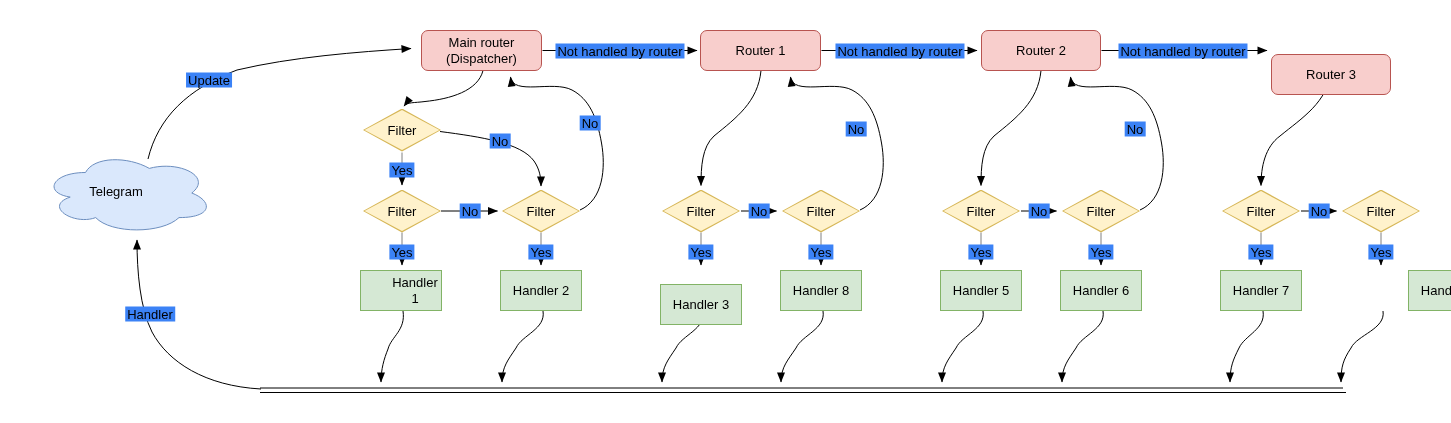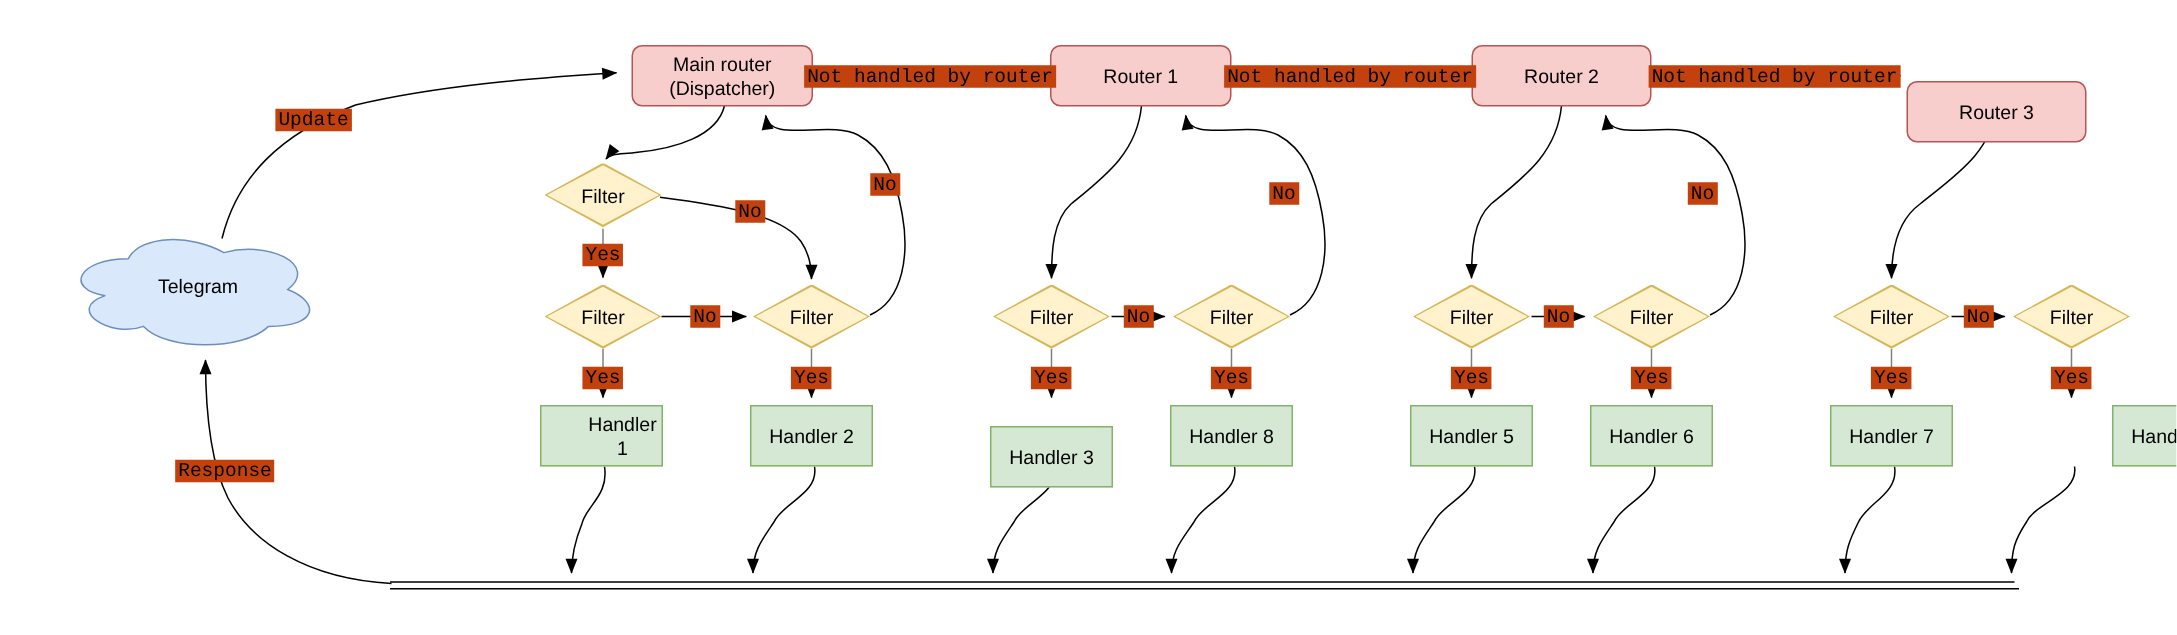--- a/index.html
+++ b/index.html
@@ -17,21 +17,21 @@
   .router  { background:#f8cecc; border:1px solid #b85450; border-radius:7px; }
   .handler { background:#d5e8d4; border:1px solid #82b366; }
   .diamond { position:absolute; width:78px; height:43px; }
   .diamond .shape-border { position:absolute; inset:0; background:#d6b656;
     clip-path:polygon(50% 0,100% 50%,50% 100%,0 50%); }
   .diamond .shape-fill { position:absolute; inset:1.6px; background:#fff2cc;
     clip-path:polygon(50% 0,100% 50%,50% 100%,0 50%); }
   .diamond .lbl { position:absolute; inset:0; display:flex; align-items:center; justify-content:center; }
   .elabel {
     position:absolute; transform:translate(-50%,-50%);
-    background:#c2410c; padding:0 2px; white-space:nowrap;font-family:Liberation Mono, monospace;
+    background:#3b82f6; padding:0 2px; white-space:nowrap;
   }
   .cloud-label { position:absolute; transform:translate(-50%,-50%); white-space:nowrap; }
 </style>
 </head>
 <body>
 
 <div class="canvas">
 
   <svg class="edges" width="1451" height="423" viewBox="0 0 1451 423">
     <defs>
@@ -97,21 +97,21 @@
     <path marker-end="url(#arr)" fill="none" stroke="#000" d="M 403 311 C 406 330 391 337 388 349 C 384 359 381 369 381 382"></path>
     <path marker-end="url(#arr)" fill="none" stroke="#000" d="M 543 311 C 546 329 522 335 516 348 C 508 360 502 367 502 382"></path>
     <path marker-end="url(#arr)" fill="none" stroke="#000" d="M 703 311 C 706 329 682 335 676 348 C 668 360 662 367 662 382"></path>
     <path marker-end="url(#arr)" fill="none" stroke="#000" d="M 823 311 C 826 329 802 335 796 348 C 788 360 781 367 781 382"></path>
     <path marker-end="url(#arr)" fill="none" stroke="#000" d="M 983 311 C 986 329 962 335 956 348 C 948 360 942 367 942 382"></path>
     <path marker-end="url(#arr)" fill="none" stroke="#000" d="M 1103 311 C 1106 329 1082 335 1076 348 C 1068 360 1062 367 1062 382"></path>
     <path marker-end="url(#arr)" fill="none" stroke="#000" d="M 1263 311 C 1266 329 1245 335 1239 348 C 1233 360 1230 367 1230 382"></path>
     <path marker-end="url(#arr)" fill="none" stroke="#000" d="M 1383 311 C 1386 329 1357 335 1351 348 C 1343 360 1341 367 1341 382"></path>
   </svg>
 
-  <div class="cloud-label" style="left:132px; top:191px;">Telegram</div>
+  <div class="cloud-label" style="left:116px; top:191px;">Telegram</div>
 
   <div class="node router" style="left:421px; top:30px; width:121px; height:41px;">
     <div>
       <div>Main router</div>
       <div>(Dispatcher)</div>
     </div>
   </div>
   <div class="node router" style="left:700px; top:30px; width:121px; height:41px;">
     <span>Router 1</span>
   </div>
@@ -187,21 +187,21 @@
     <span>Handler 6</span>
   </div>
   <div class="node handler" style="left:1220px; top:270px; width:82px; height:41px;">
     <span>Handler 7</span>
   </div>
   <div class="node handler" style="left:1408px; top:270px; width:82px; height:41px;">
     <span>Handler 8</span>
   </div>
 
   <div class="elabel" style="left:209px; top:80px;">Update</div>
-  <div class="elabel" style="left:150px; top:314px;">Response</div>
+  <div class="elabel" style="left:150px; top:314px;">Handler</div>
 
   <div class="elabel" style="left:620px;  top:51px;">Not handled by router</div>
   <div class="elabel" style="left:900px;  top:51px;">Not handled by router</div>
   <div class="elabel" style="left:1183px; top:51px;">Not handled by router</div>
 
   <div class="elabel" style="left:402px; top:170px;">Yes</div>
   <div class="elabel" style="left:402px; top:252px;">Yes</div>
   <div class="elabel" style="left:541px; top:252px;">Yes</div>
   <div class="elabel" style="left:701px; top:252px;">Yes</div>
   <div class="elabel" style="left:821px; top:252px;">Yes</div>

